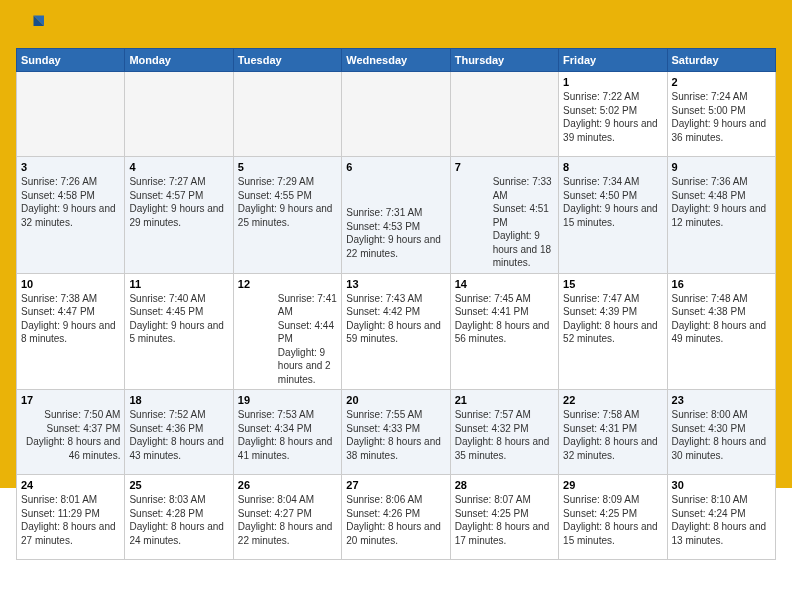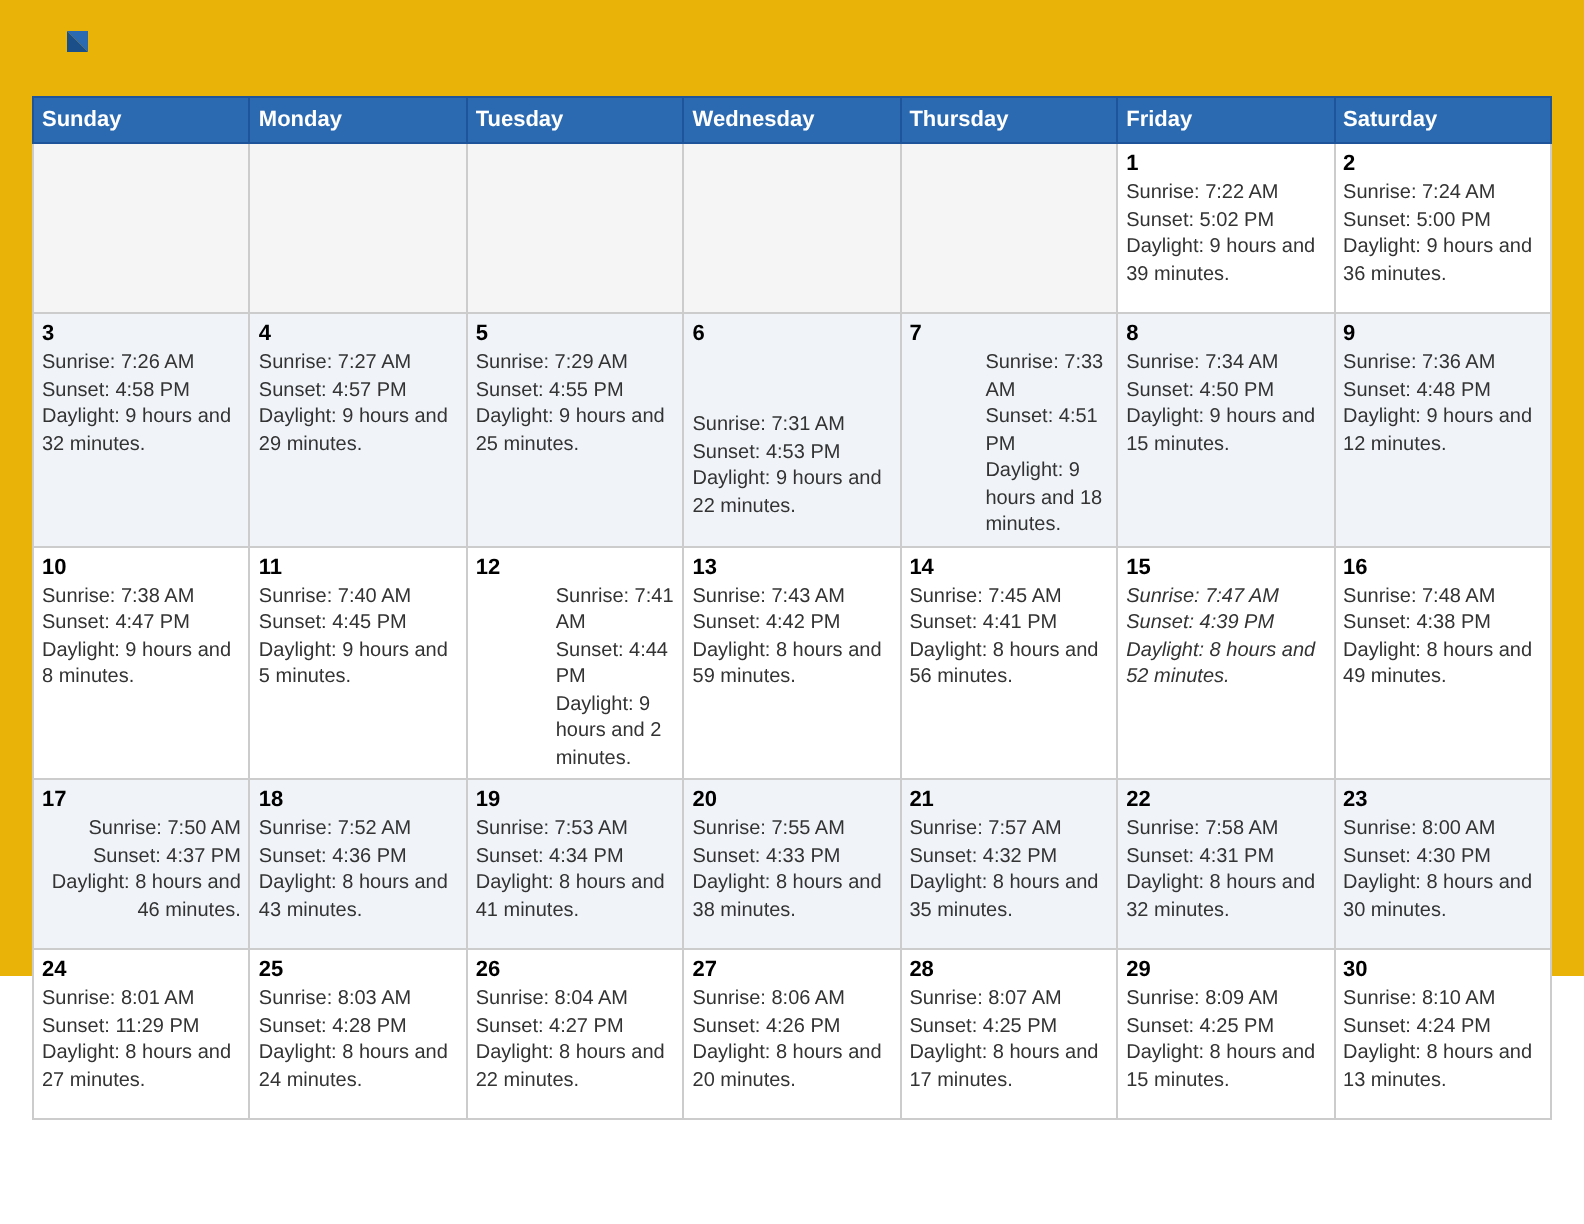--- a/index.html
+++ b/index.html
@@ -221,21 +221,21 @@
 Daylight: 8 hours and 59 minutes.</div>
           </td>
           <td>
             <span class="day-num">14</span>
             <div class="day-info" style="white-space: pre-line;">Sunrise: 7:45 AM
 Sunset: 4:41 PM
 Daylight: 8 hours and 56 minutes.</div>
           </td>
           <td>
             <span class="day-num">15</span>
-            <div class="day-info" style="white-space: pre-line; font-style: italic;">Sunrise: 7:47 AM
+            <div class="day-info" style="white-space: pre-line;">Sunrise: 7:47 AM
 Sunset: 4:39 PM
 Daylight: 8 hours and 52 minutes.</div>
           </td>
           <td>
             <span class="day-num">16</span>
             <div class="day-info" style="white-space: pre-line;">Sunrise: 7:48 AM
 Sunset: 4:38 PM
 Daylight: 8 hours and 49 minutes.</div>
           </td>
         </tr>

